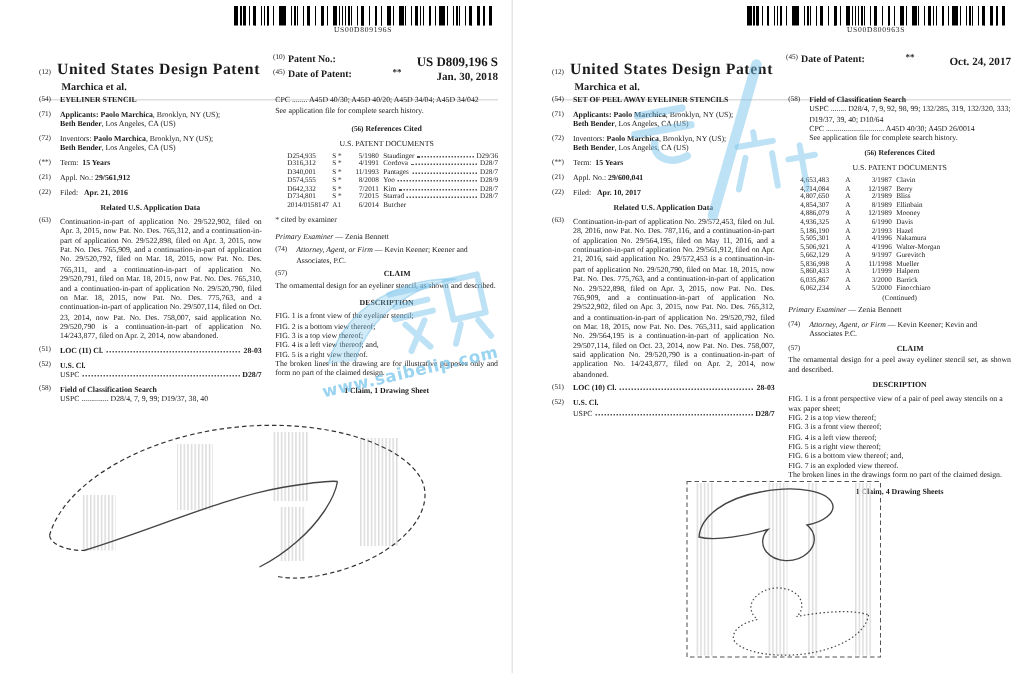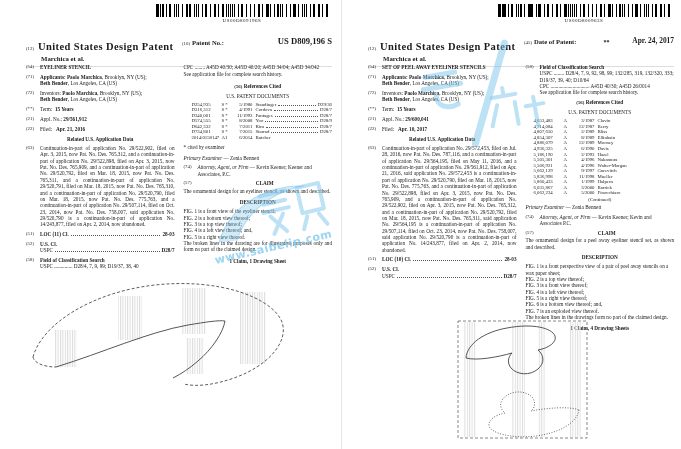--- a/index.html
+++ b/index.html
@@ -17,21 +17,21 @@
       repeating-linear-gradient(90deg,transparent 0 5px,#000 5px 6px,transparent 6px 13px),
       #fff;}
   .barcode-text{font-size:5px;letter-spacing:.5px;margin-top:1px;}
   
   .hdr{position:absolute;top:36px;left:26px;right:8px;display:flex;justify-content:space-between;
        border-bottom:1px solid #ddd;padding-bottom:4px;}
   .code{font-size:4.8px;color:#222;}
   .hdr .title{font-size:10.5px;font-weight:bold;letter-spacing:.4px;}
   .party{font-size:6.8px;font-weight:bold;margin:1px 0 0 15px;}
   .hdr-right{width:150px;}
-  .hdr-row{display:flex;align-items:flex-end;}
+  .hdr-row{display:flex;align-items:flex-start;}
   .hdr-row .lbl{font-size:6.6px;font-weight:bold;margin-left:2px;white-space:nowrap;}
   .pn-val{font-size:8.6px;font-weight:bold;margin-left:auto;white-space:nowrap;}
   .dp-val{font-size:7.4px;font-weight:bold;margin-left:auto;white-space:nowrap;}
   .dp-star{font-size:6px;font-weight:bold;margin-left:auto;padding-left:4px;}
   
   .cols{position:absolute;top:64px;left:26px;right:8px;display:flex;gap:9px;
         font-size:5.2px;line-height:1.22;}
   .col{flex:1;min-width:0;}
   .fld{display:flex;margin-bottom:3.5px;}
   .fld .code{width:14px;flex:0 0 14px;}
@@ -81,20 +81,26 @@
           <span class="title">United States Design Patent</span>
         </div>
         <div class="party">Marchica et al.</div>
       </div>
       <div class="hdr-right">
         <div class="hdr-row">
           <span class="code">(10)</span>
           <span class="lbl">Patent No.:</span>
           <span class="pn-val">US D809,196 S</span>
         </div>
+        <div class="hdr-row">
+          <span class="code">(45)</span>
+          <span class="lbl">Date of Patent:</span>
+          <span class="dp-star">**</span>
+          <span class="dp-val">Jan. 30, 2018</span>
+        </div>
       </div>
     </div>
 
     <div class="cols">
       <div class="col">
         <div class="fld">
           <span class="code">(54)</span>
           <span class="fbody b">EYELINER STENCIL</span>
         </div>
         <div class="fld">
@@ -279,21 +285,21 @@
           <span class="code">(12)</span>
           <span class="title">United States Design Patent</span>
         </div>
         <div class="party">Marchica et al.</div>
       </div>
       <div class="hdr-right">
         <div class="hdr-row">
           <span class="code">(45)</span>
           <span class="lbl">Date of Patent:</span>
           <span class="dp-star">**</span>
-          <span class="dp-val">Apr. 24, 2017</span>
+          <span class="dp-val">Oct. 24, 2017</span>
         </div>
       </div>
     </div>
 
     <div class="cols">
       <div class="col">
         <div class="fld">
           <span class="code">(54)</span>
           <span class="fbody b">SET OF PEEL AWAY EYELINER STENCILS</span>
         </div>

